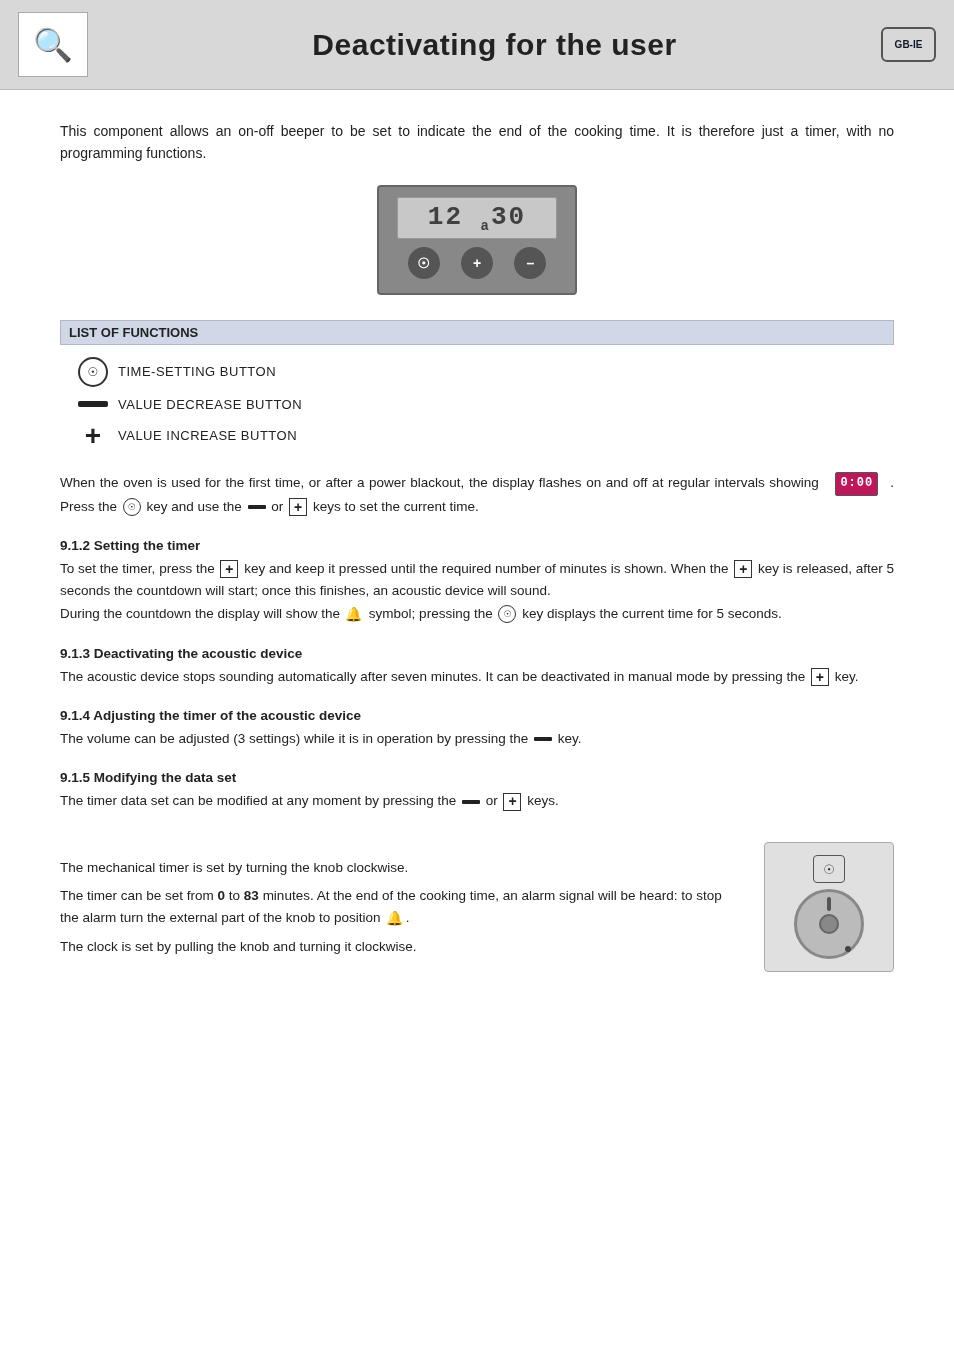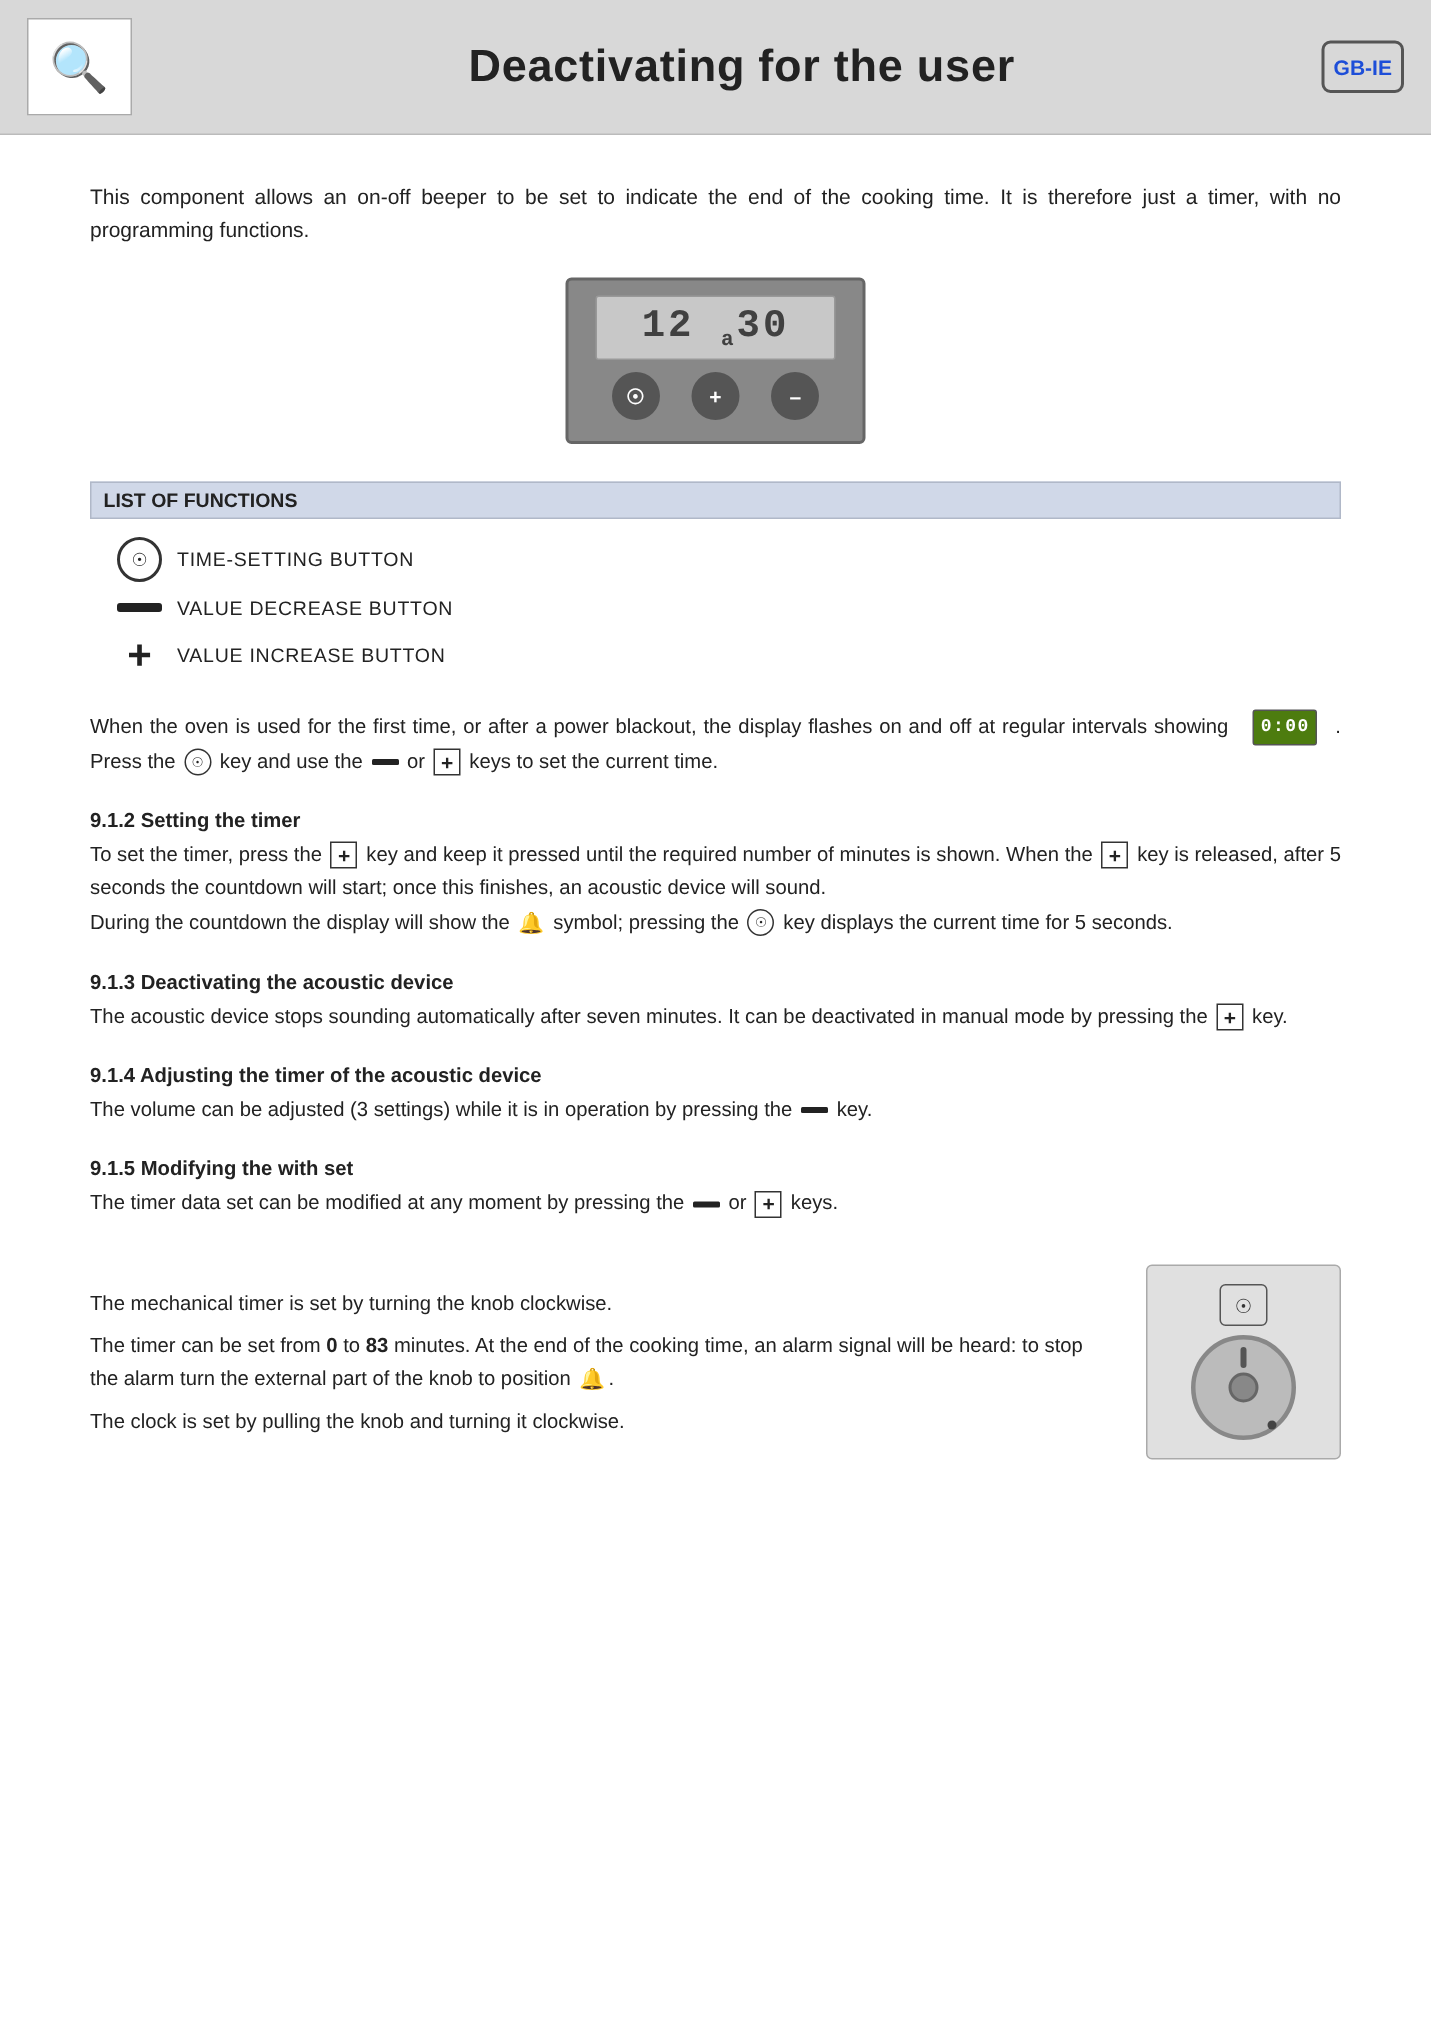--- a/index.html
+++ b/index.html
@@ -44,23 +44,23 @@
       letter-spacing: 0.5px;
     }
     .header-badge {
       width: 55px;
       height: 35px;
       border: 2px solid #555;
       border-radius: 6px;
       display: flex;
       align-items: center;
       justify-content: center;
-      font-size: 14px;
-      font-weight: bold;
-      color: #1d4ed8;
+      font-size: 10px;
+      font-weight: bold;
+      color: #0f172a;
       flex-shrink: 0;
     }
 
     
     .content {
       padding: 30px 60px 40px 60px;
     }
 
     
     .intro-text {
@@ -180,21 +180,21 @@
       font-size: 13.5px;
       margin-bottom: 5px;
     }
     .subsection-body {
       font-size: 13.5px;
       line-height: 1.65;
       text-align: justify;
     }
     .inline-display {
       display: inline-block;
-      background: #4d7c0f;
+      background: #be185d;
       border: 1px solid #555;
       border-radius: 2px;
       padding: 1px 4px;
       font-family: 'Courier New', monospace;
       font-size: 12px;
       font-weight: bold;
       color: #fff;
       letter-spacing: 1px;
       vertical-align: middle;
       margin: 0 12px;
@@ -408,21 +408,21 @@
 
   <div class="subsection">
     <div class="subsection-title">9.1.4    Adjusting the timer of the acoustic device</div>
     <div class="subsection-body">
       The volume can be adjusted (3 settings) while it is in operation by pressing the
       <span class="inline-minus"></span> key.
     </div>
   </div>
 
   <div class="subsection">
-    <div class="subsection-title">9.1.5    Modifying the with set</div>
+    <div class="subsection-title">9.1.5    Modifying the data set</div>
     <div class="subsection-body">
       The timer data set can be modified at any moment by pressing the
       <span class="inline-minus"></span> or
       <span class="inline-plus">+</span> keys.
     </div>
   </div>
 
   <div class="bottom-section">
     <div class="bottom-text">
       <p>The mechanical timer is set by turning the knob clockwise.</p>

